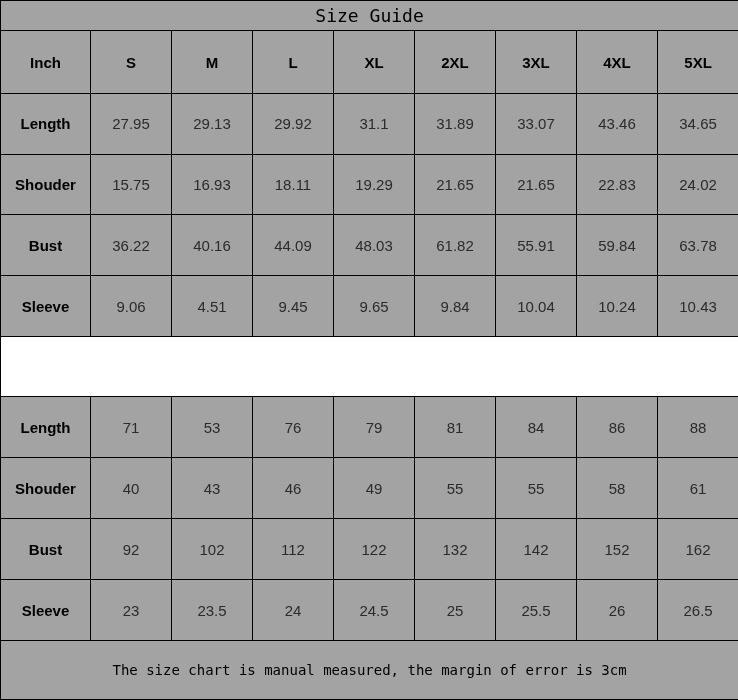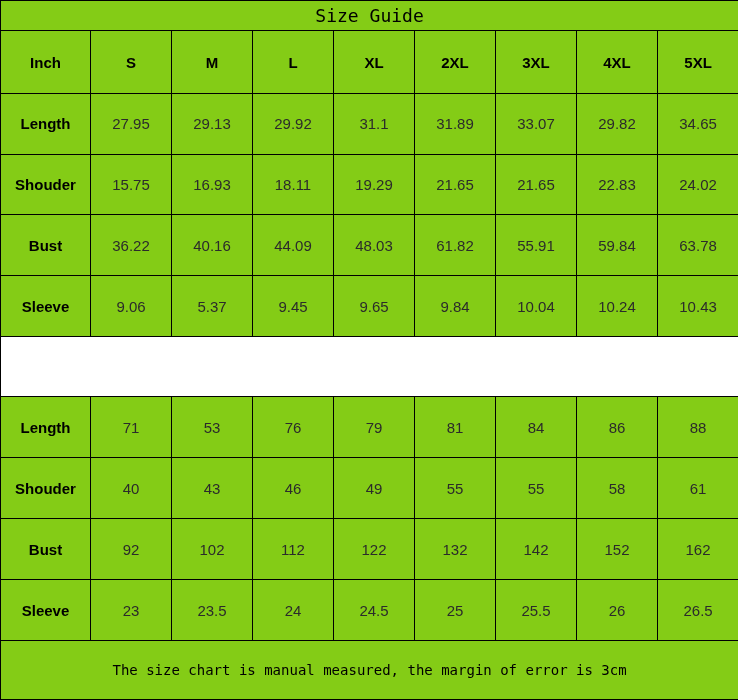--- a/index.html
+++ b/index.html
@@ -11,21 +11,21 @@
     width: 738px;
     height: 700px;
     background: #ffffff;
     box-sizing: border-box;
   }
   table.size-table {
     width: 738px;
     height: 700px;
     border-collapse: collapse;
     table-layout: fixed;
-    background: #84cc16;
+    background: #a3a3a3;
   }
   table.size-table td {
     border: 1px solid #000000;
     text-align: center;
     vertical-align: middle;
     padding: 0;
     overflow: hidden;
   }
   col.label-col { width: 90px; }
   col.size-col  { width: 81px; }
@@ -97,21 +97,21 @@
           <td class="head-cell">5XL</td>
         </tr>
         <tr class="data-row">
           <td class="label-cell">Length</td>
           <td class="value-cell">27.95</td>
           <td class="value-cell">29.13</td>
           <td class="value-cell">29.92</td>
           <td class="value-cell">31.1</td>
           <td class="value-cell">31.89</td>
           <td class="value-cell">33.07</td>
-          <td class="value-cell">29.82</td>
+          <td class="value-cell">43.46</td>
           <td class="value-cell">34.65</td>
         </tr>
         <tr class="data-row">
           <td class="label-cell">Shouder</td>
           <td class="value-cell">15.75</td>
           <td class="value-cell">16.93</td>
           <td class="value-cell">18.11</td>
           <td class="value-cell">19.29</td>
           <td class="value-cell">21.65</td>
           <td class="value-cell">21.65</td>
@@ -125,21 +125,21 @@
           <td class="value-cell">44.09</td>
           <td class="value-cell">48.03</td>
           <td class="value-cell">61.82</td>
           <td class="value-cell">55.91</td>
           <td class="value-cell">59.84</td>
           <td class="value-cell">63.78</td>
         </tr>
         <tr class="data-row">
           <td class="label-cell">Sleeve</td>
           <td class="value-cell">9.06</td>
-          <td class="value-cell">5.37</td>
+          <td class="value-cell">4.51</td>
           <td class="value-cell">9.45</td>
           <td class="value-cell">9.65</td>
           <td class="value-cell">9.84</td>
           <td class="value-cell">10.04</td>
           <td class="value-cell">10.24</td>
           <td class="value-cell">10.43</td>
         </tr>
       </tbody>
     <tbody>
       <tr class="gap-row">

